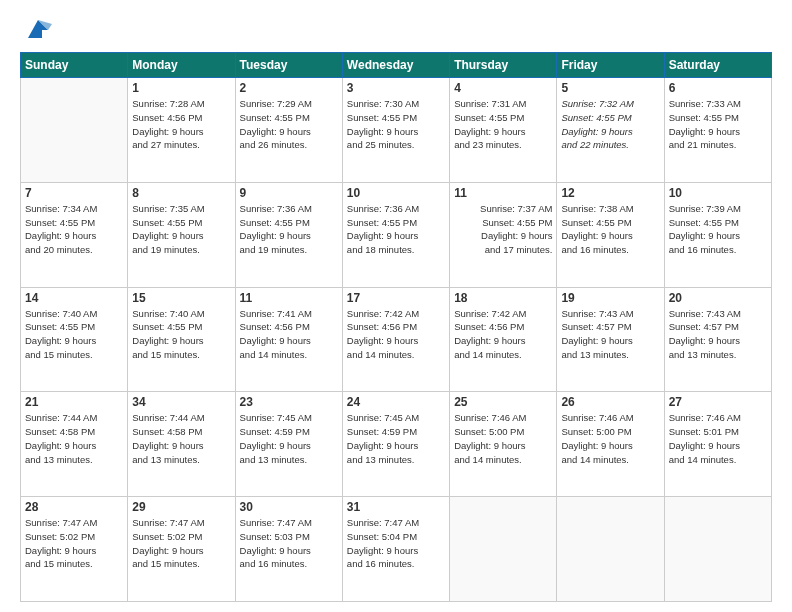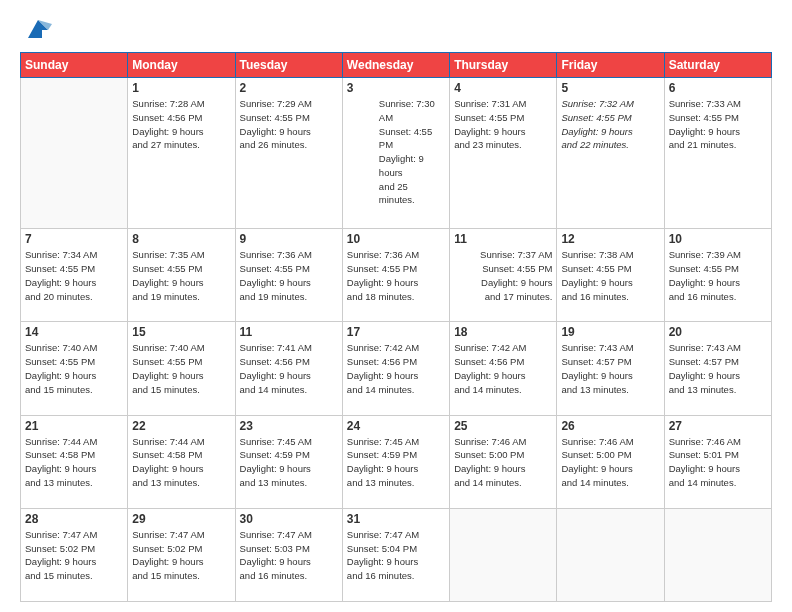--- a/index.html
+++ b/index.html
@@ -54,21 +54,21 @@
       margin-top: 2px;
     }
     .calendar {
       flex: 1;
       border: 1px solid #ccc;
       border-collapse: collapse;
       width: 100%;
       table-layout: fixed;
     }
     .calendar th {
-      background-color: #ef4444;
+      background-color: #0f766e;
       color: #fff;
       font-size: 12px;
       font-weight: bold;
       padding: 5px 4px;
       border: 1px solid #1a6bb5;
       text-align: left;
     }
     .calendar td {
       border: 1px solid #ccc;
       vertical-align: top;
@@ -140,21 +140,21 @@
           </td>
           <td>
             <span class="day-num">2</span>
             <div class="cell-info" style="white-space: pre-line;">Sunrise: 7:29 AM
 Sunset: 4:55 PM
 Daylight: 9 hours
 and 26 minutes.</div>
           </td>
           <td>
             <span class="day-num">3</span>
-            <div class="cell-info" style="white-space: pre-line; margin-left: 32px;">Sunrise: 7:30 AM
+            <div class="cell-info" style="white-space: pre-line;">Sunrise: 7:30 AM
 Sunset: 4:55 PM
 Daylight: 9 hours
 and 25 minutes.</div>
           </td>
           <td>
             <span class="day-num">4</span>
             <div class="cell-info" style="white-space: pre-line;">Sunrise: 7:31 AM
 Sunset: 4:55 PM
 Daylight: 9 hours
 and 23 minutes.</div>
@@ -278,21 +278,21 @@
         </tr>
         <tr>
           <td>
             <span class="day-num">21</span>
             <div class="cell-info" style="white-space: pre-line;">Sunrise: 7:44 AM
 Sunset: 4:58 PM
 Daylight: 9 hours
 and 13 minutes.</div>
           </td>
           <td>
-            <span class="day-num">22</span>
+            <span class="day-num">34</span>
             <div class="cell-info" style="white-space: pre-line;">Sunrise: 7:44 AM
 Sunset: 4:58 PM
 Daylight: 9 hours
 and 13 minutes.</div>
           </td>
           <td>
             <span class="day-num">23</span>
             <div class="cell-info" style="white-space: pre-line;">Sunrise: 7:45 AM
 Sunset: 4:59 PM
 Daylight: 9 hours

